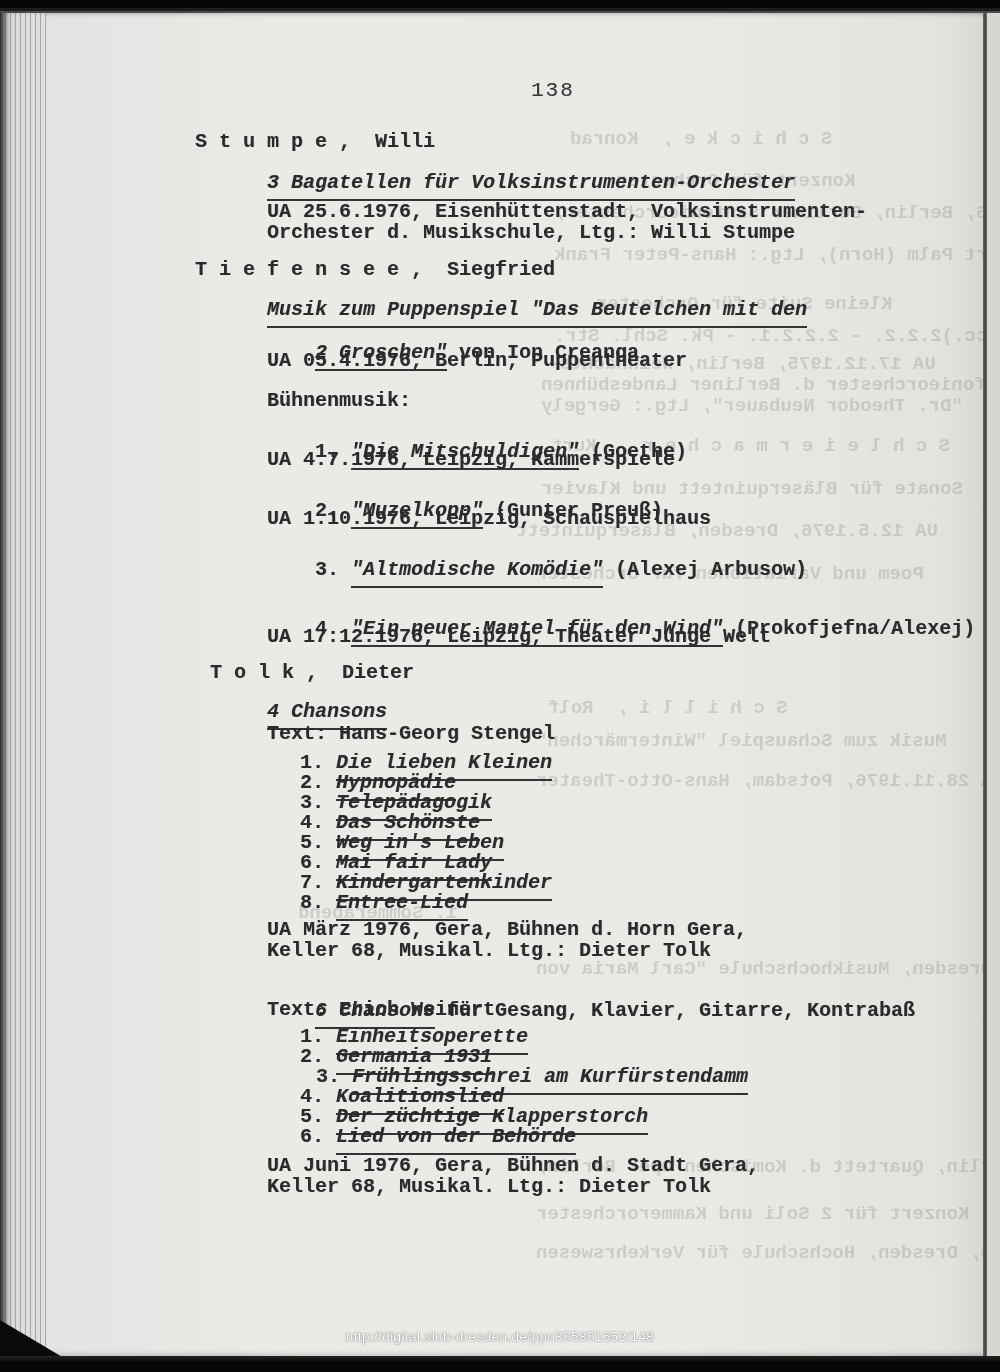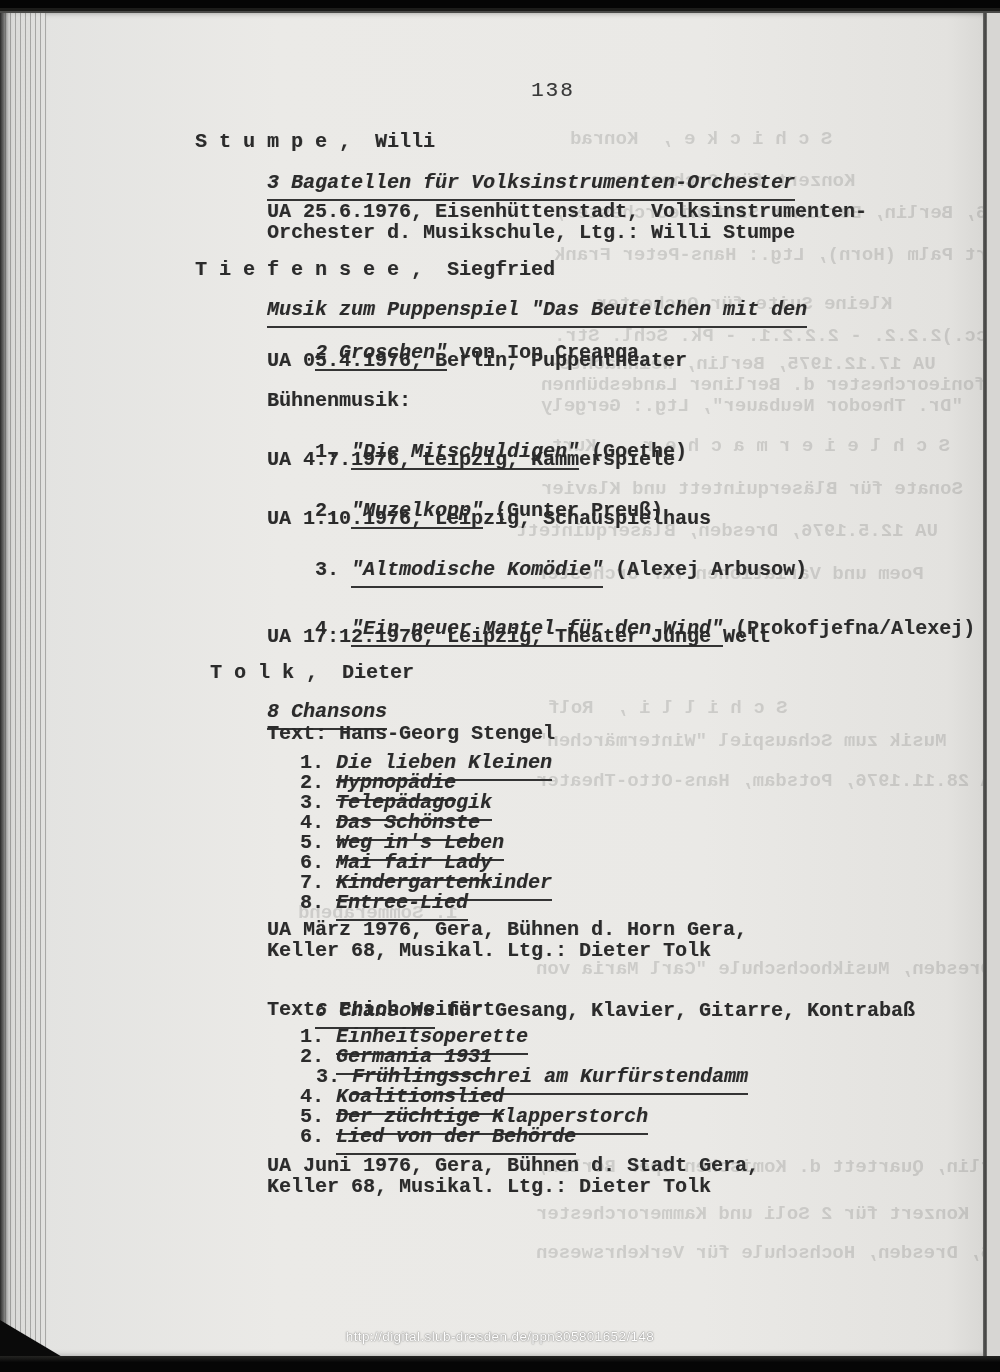--- a/index.html
+++ b/index.html
@@ -160,21 +160,21 @@
     <span>3. </span><span class="u">"Altmodische Komödie"</span><span> (Alexej Arbusow)</span>
   </div>
 
   <div class="t" style="left:267px;top:596px">
     <span>4. </span><span class="u">"Ein neuer Mantel für den Wind"</span><span> (Prokofjefna/Alexej)</span>
   </div>
   <div class="t" style="left:267px;top:626px">UA 17.12.1976, Leipzig, Theater Junge Welt</div>
 
   <div class="t" style="left:210px;top:662px">T o l k ,  Dieter</div>
 
-  <div class="t u" style="left:267px;top:701px">8 Chansons</div>
+  <div class="t u" style="left:267px;top:701px">4 Chansons</div>
   <div class="t" style="left:267px;top:723px">Text: Hans-Georg Stengel</div>
 
   <div class="t" style="left:300px;top:752px"><span>1. </span><span class="u">Die lieben Kleinen</span></div>
   <div class="t" style="left:300px;top:772px"><span>2. </span><span class="u">Hypnopädie</span></div>
   <div class="t" style="left:300px;top:792px"><span>3. </span><span class="u">Telepädagogik</span></div>
   <div class="t" style="left:300px;top:812px"><span>4. </span><span class="u">Das Schönste</span></div>
   <div class="t" style="left:300px;top:832px"><span>5. </span><span class="u">Weg in's Leben</span></div>
   <div class="t" style="left:300px;top:852px"><span>6. </span><span class="u">Mai fair Lady</span></div>
   <div class="t" style="left:300px;top:872px"><span>7. </span><span class="u">Kindergartenkinder</span></div>
   <div class="t" style="left:300px;top:892px"><span>8. </span><span class="u">Entree-Lied</span></div>

